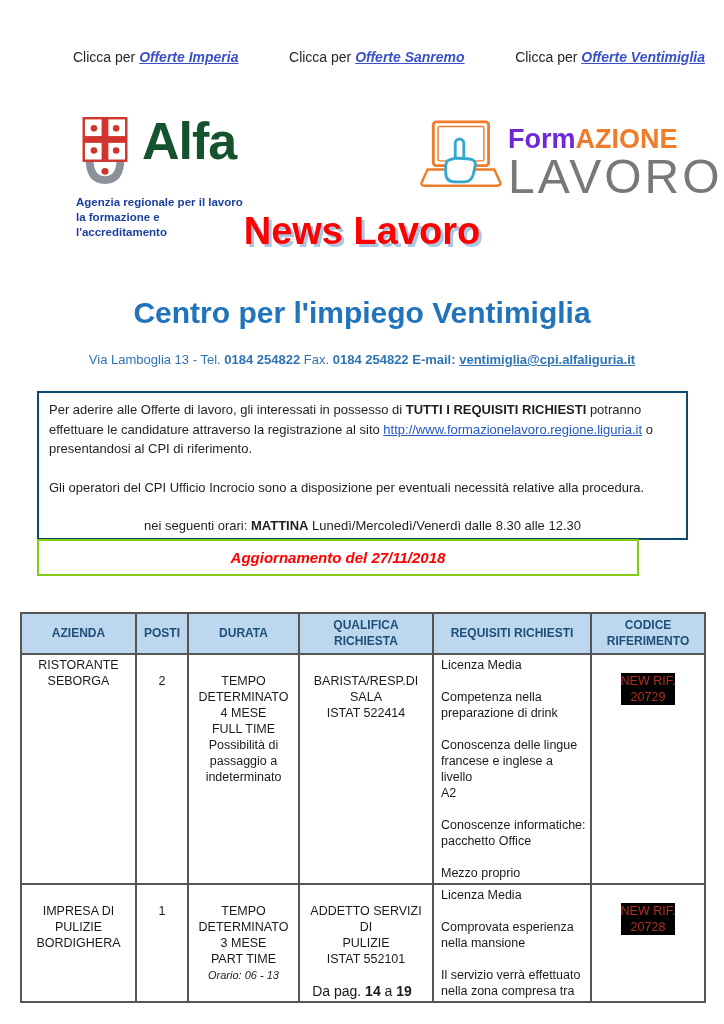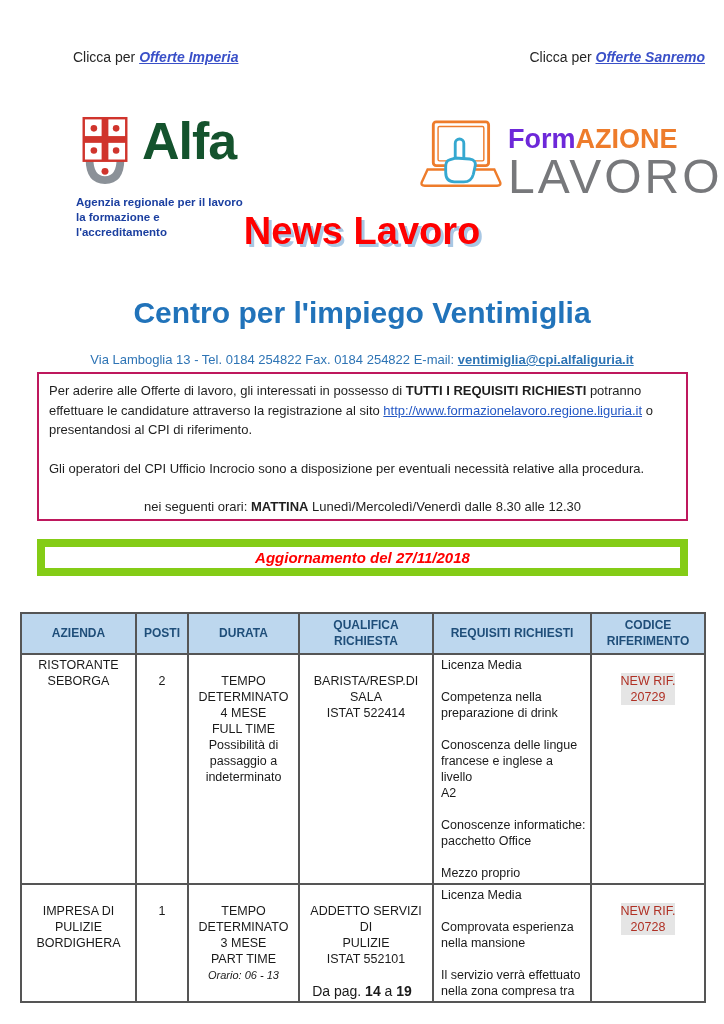--- a/index.html
+++ b/index.html
@@ -31,61 +31,64 @@
   .fl-lavoro { font-size:48px; color:#77787b; letter-spacing:3px; line-height:1.02; font-weight:normal; }
 
   .news-title { position:absolute; top:210px; left:0; width:100%; text-align:center;
     font-size:38px; font-weight:bold; color:#fe0000; text-shadow:3px 3px 0 #a8c7e4; }
 
   .centro-title { position:absolute; top:296px; left:0; width:100%; text-align:center;
     font-size:30px; font-weight:bold; color:#2173ba; }
 
   .contact-line { position:absolute; top:352px; left:0; width:100%; text-align:center;
     font-size:13px; color:#2e74b5; }
-  .contact-line .b { font-weight:normal; }
+  .contact-line .b { font-weight:bold; }
   .contact-line a { color:#2e74b5; font-weight:bold; text-decoration:underline; cursor:pointer; }
 
-  .info-box { position:absolute; left:37px; top:372px; width:651px; height:149px;
-    border:2px solid #be185d; padding:7px 10px; font-size:13px; line-height:1.5; color:#1f1f1f; }
+  .info-box { position:absolute; left:37px; top:391px; width:651px; height:149px;
+    border:2px solid #0c4a6e; padding:7px 10px; font-size:13px; line-height:1.5; color:#1f1f1f; }
   .info-box .b { font-weight:bold; }
   .info-box a { color:#2458c5; text-decoration:underline; cursor:pointer; }
   .info-p2 { margin-top:19px; }
   .info-p3 { margin-top:19px; text-align:center; }
 
-  .update-box { position:absolute; left:37px; top:539px; width:651px; height:37px;
-    border:8px solid #84cc16; display:flex; align-items:center; justify-content:center;
+  .update-box { position:absolute; left:37px; top:539px; width:602px; height:37px;
+    border:2px solid #84cc16; display:flex; align-items:center; justify-content:center;
     color:#fe0000; font-weight:bold; font-style:italic; font-size:15px; }
 
   
   table.jobs { position:absolute; left:20px; top:612px; width:684px;
     border-collapse:collapse; table-layout:fixed; font-size:12.5px; }
   .jobs th, .jobs td { border:2px solid #555555; }
   .jobs th { background:#bdd7ee; color:#1f4e79; font-size:12px; font-weight:bold;
     padding:4px 2px; line-height:1.3; text-align:center; vertical-align:middle; height:36px; }
   .jobs td { vertical-align:top; text-align:center; padding:2px 4px;
     line-height:16px; white-space:pre-line; overflow:hidden; }
   .jobs td.req { text-align:left; padding-left:7px; }
   .jobs tr.r1 { height:208px; } .jobs tr.r2 { height:118px; }
   .pt1 { padding-top:18px !important; }
   .durata-note { font-size:11px; display:block;font-style:italic; }
-  .hl { background:#e5e5e5; color:#b03024; display:inline-block; }
+  .hl { background:#000000; color:#b03024; display:inline-block; }
 
   .footer-line { position:absolute; top:983px; left:0; width:100%; text-align:center;
     font-size:14px; color:#1a1a1a; }
   .footer-line .b { font-weight:bold; }
 </style>
 </head>
 <body>
 
 <div class="top-links">
   <span>
     <span>Clicca per </span><a>Offerte Imperia</a>
   </span>
   <span>
     <span>Clicca per </span><a>Offerte Sanremo</a>
+  </span>
+  <span>
+    <span>Clicca per </span><a>Offerte Ventimiglia</a>
   </span>
 </div>
 
 <div class="alfa">
   <div class="alfa-top">
     <svg width="58" height="74" viewBox="0 0 60 76">
       <path d="M14,44 q0,22 16,22 q16,0 16,-22" fill="none" stroke="#8b9198" stroke-width="8" stroke-linecap="round"></path>
       <circle cx="30" cy="57" r="3.6" fill="#d0342c"></circle>
       <rect x="8" y="2" width="44" height="44" fill="#ffffff" stroke="#d0342c" stroke-width="2.5"></rect>
       <rect x="26.5" y="2" width="7" height="44" fill="#d0342c"></rect>

